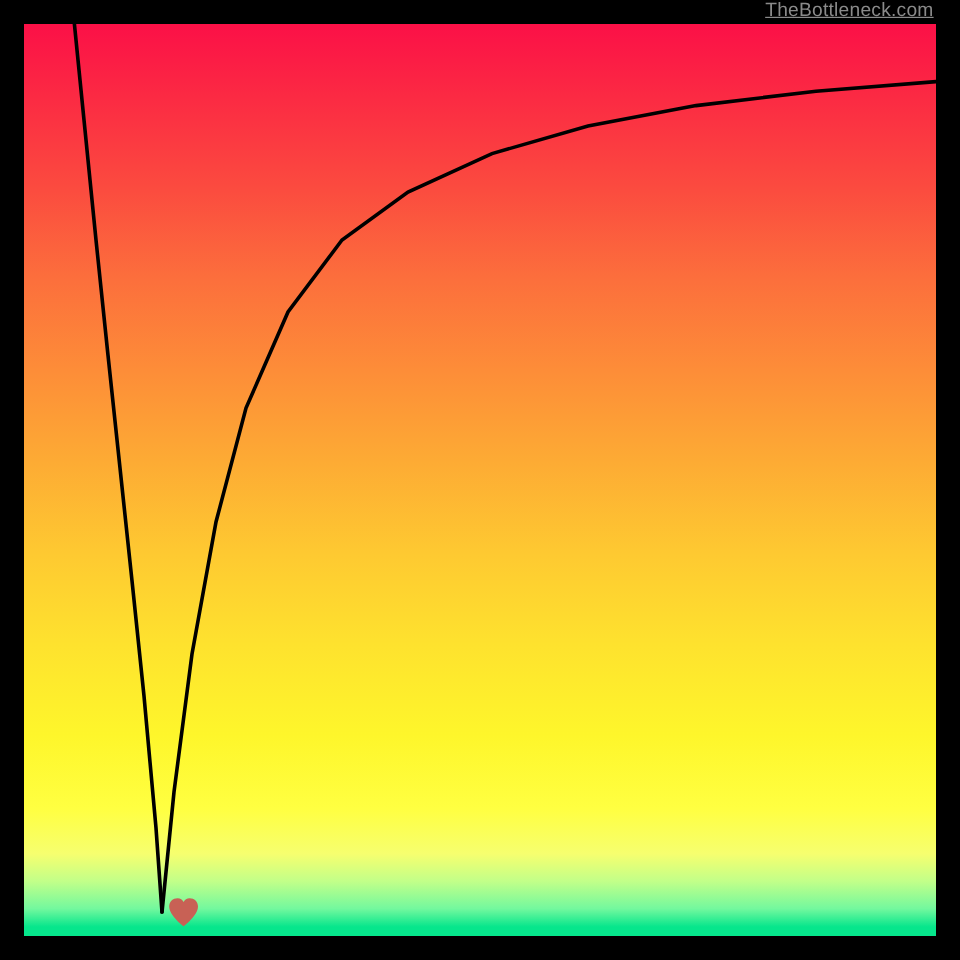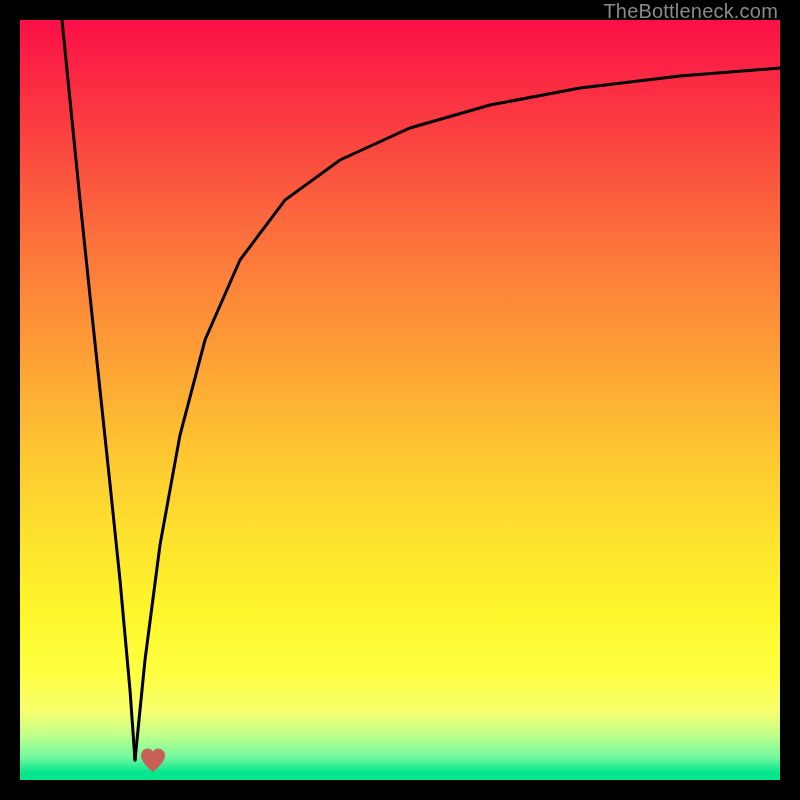--- a/index.html
+++ b/index.html
@@ -48,24 +48,25 @@
     left: 0;
     top: 0;
     width: 760px;
     height: 760px;
   }
   .watermark {
     position: absolute;
     top: 0px;
     right: 22px;
     font-family: Arial, Helvetica, sans-serif;
-    font-size: 20px;
+    font-size: 16px;
     font-weight: 500;
     color: #8a8a8a;
     letter-spacing: 0.2px;
+    text-decoration: underline;
   }
   .heart {
     position: absolute;
     width: 28px;
     height: 26px;
     left: 0;
     top: 0;
   }
 </style>
 </head>

